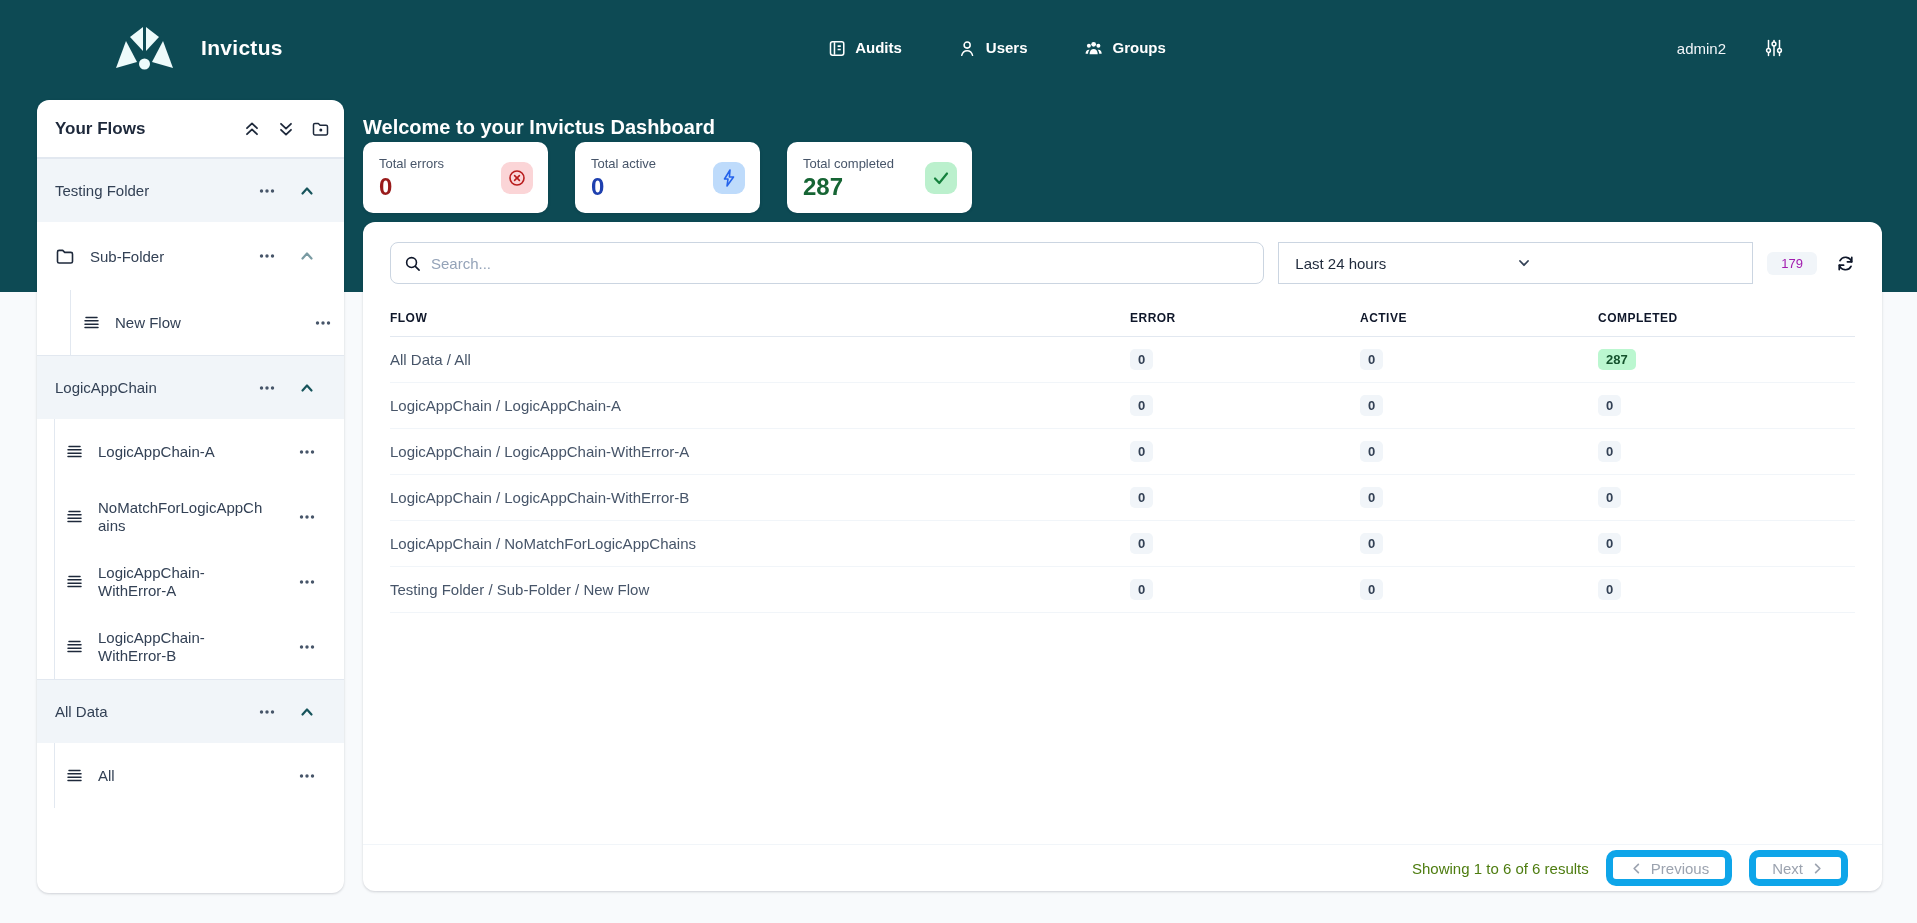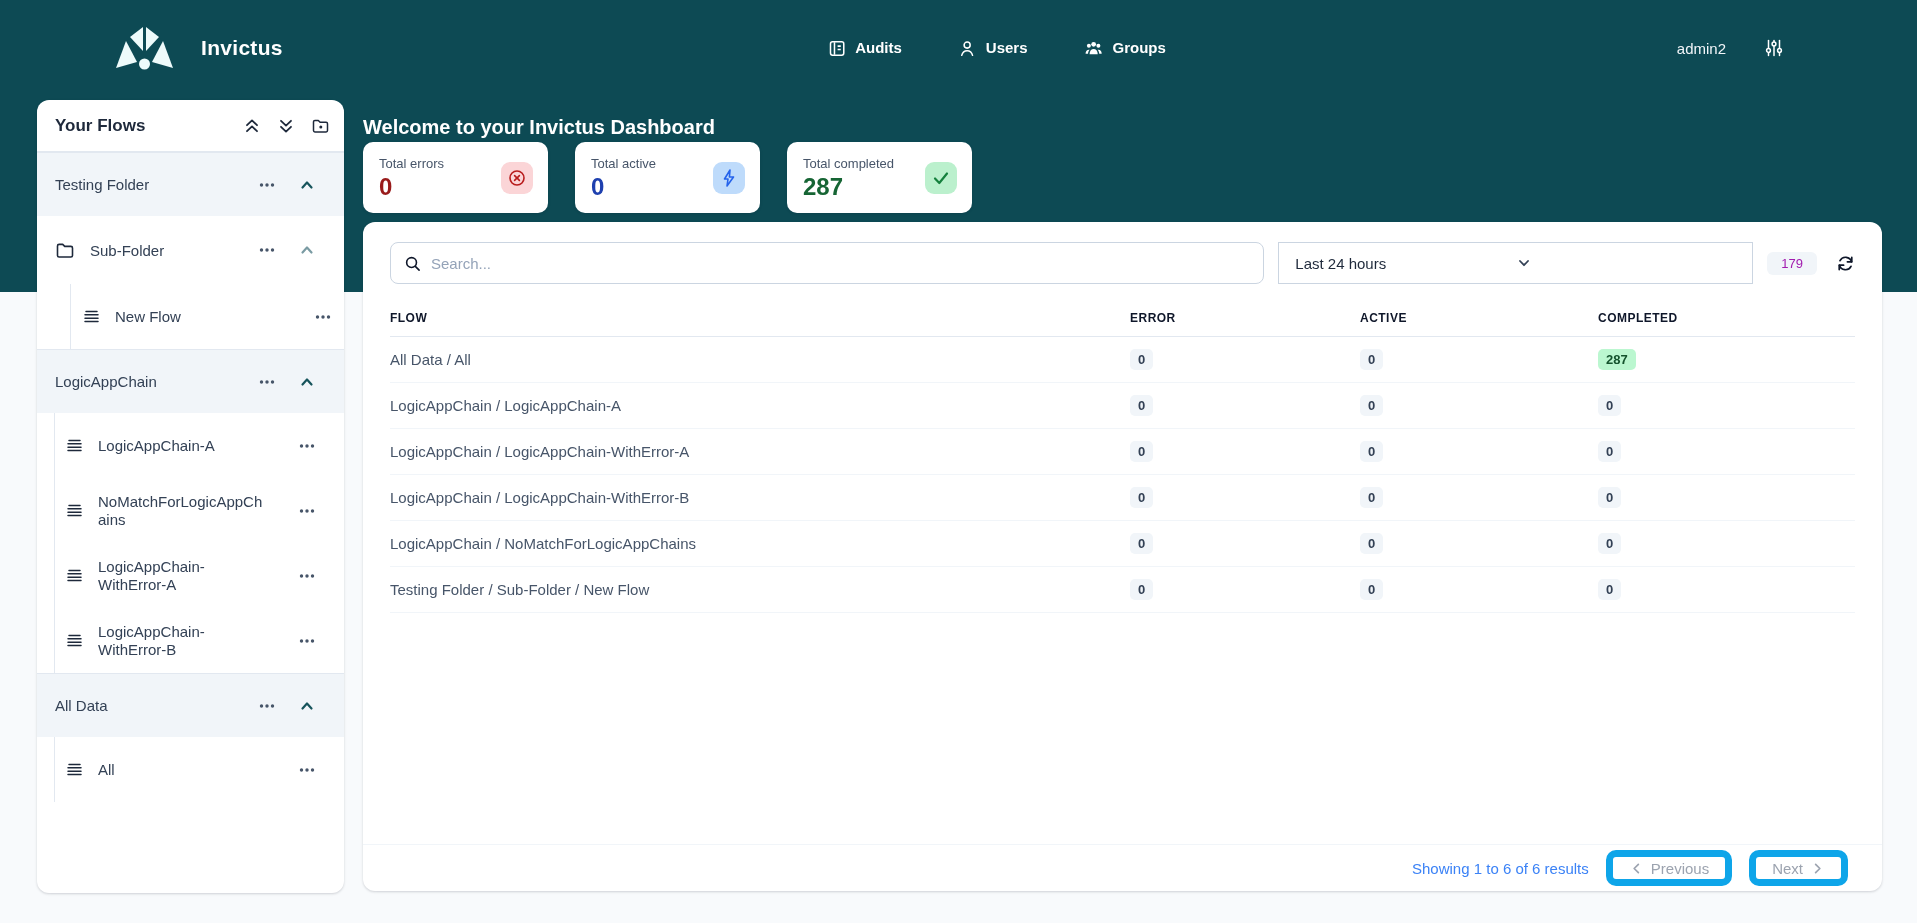--- a/index.html
+++ b/index.html
@@ -16,21 +16,21 @@
   .brand-name { color:#ffffff; font-size:21px; font-weight:bold; letter-spacing:.3px; }
   .main-nav { position:absolute; left:50%; transform:translateX(-50%); margin-left:26px; display:flex; gap:56px; }
   .nav-item { display:flex; gap:9px; color:#ffffff; font-size:15px; font-weight:bold; cursor:pointer; background:none; border:none; }
   .top-right { position:absolute; right:145px; display:flex; align-items:center; gap:38px; }
   .username { color:#f1f5f9; font-size:15px; cursor:pointer; }
   .icon-btn { background:none; border:none; cursor:pointer; display:inline-flex; align-items:center; justify-content:center; padding:0; }
 
   
   .sidebar { position:absolute; left:37px; top:100px; width:307px; height:793px; background:#fff;
     border-radius:12px; box-shadow:0 1px 3px rgba(15,23,42,.12), 0 1px 2px rgba(15,23,42,.06); z-index:2; overflow:hidden; }
-  .sb-header { height:52px; display:flex; align-items:center; padding:0 14px 0 18px; border-bottom:1px solid #e2e8f0; }
+  .sb-header { height:58px; display:flex; align-items:center; padding:0 14px 0 18px; border-bottom:1px solid #e2e8f0; }
   .sb-title { flex:1; font-size:17px; font-weight:bold; color:#1e293b; }
   .sb-header-icons { display:flex; gap:16px; align-items:center; color:#1e293b; }
   .sb-section { height:64px; display:flex; align-items:center; background:#f1f5f9; padding:0 28px 0 18px; border-top:1px solid #e2e8f0; cursor:pointer; }
   .sb-section:first-of-type { border-top:none; }
   .sb-section .sb-label { flex:1; font-size:15px; color:#334155; }
   .row-controls { display:flex; align-items:center; gap:22px; }
   .dots { color:#475569; }
   .chev-dark { color:#17545c; }
   .chev-muted { color:#7a9ba3; }
   .sb-folder-row { height:68px; display:flex; align-items:center; padding:0 28px 0 18px; background:#fff; cursor:pointer; }
@@ -74,21 +74,21 @@
   .t-head, .t-row { display:grid; grid-template-columns:740px 230px 238px 1fr; align-items:center; }
   .t-head { height:37px; border-bottom:1px solid #e2e8f0; }
   .t-head div { font-size:12px; font-weight:bold; color:#0f172a; letter-spacing:.04em; }
   .t-row { height:46px; border-bottom:1px solid #f1f5f9; cursor:pointer; }
   .t-row .flow-cell { font-size:15px; color:#475569; }
   .badge { display:inline-block; font-size:13px; font-weight:bold; color:#334155; background:#f1f5f9; border-radius:5px; padding:3px 8px; min-width:22px; text-align:center; }
   .badge.green { background:#bbf7d0; color:#14532d; }
 
   .pagination { position:absolute; bottom:0; left:0; right:0; height:47px; border-top:1px solid #f1f5f9;
     display:flex; align-items:center; justify-content:flex-end; gap:17px; padding-right:34px; }
-  .page-summary { font-size:15px; color:#3b82f6;margin-left:12px; }
+  .page-summary { font-size:15px; color:#4d7c0f;margin-left:12px; }
   .page-btn { height:36px; border:7px solid #0ea5e9; background:#fff; border-radius:10px; display:inline-flex;
     align-items:center; gap:7px; padding:0 16px; font-size:15px; color:#9ca3af; font-family:"Liberation Sans",sans-serif; cursor:default; }
 
   svg { display:block; }
 </style>
 </head>
 <body>
 
 <div class="teal-band"></div>
 

